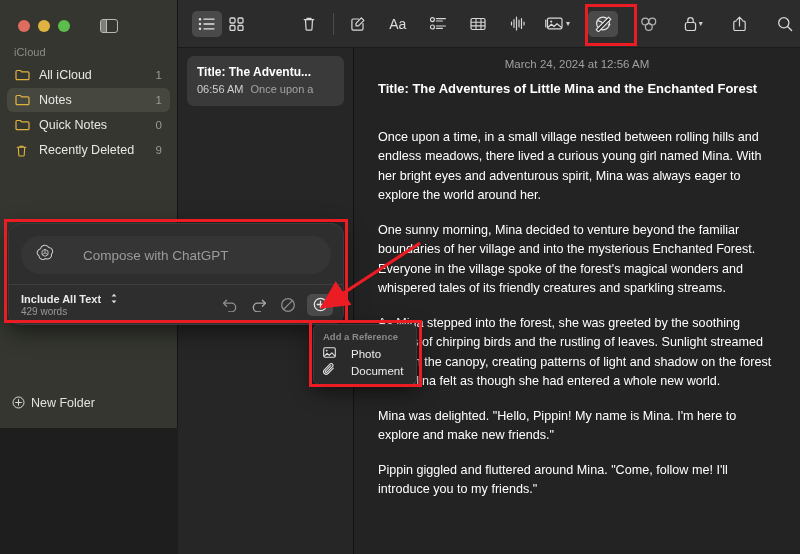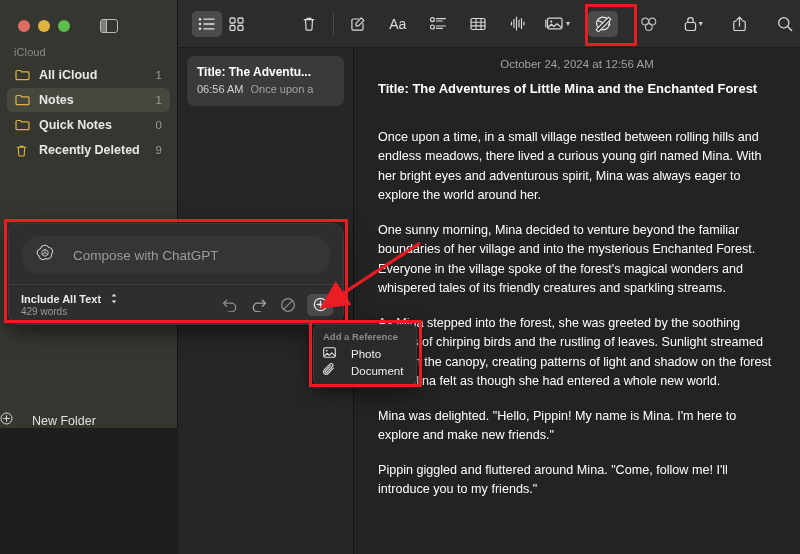--- a/index.html
+++ b/index.html
@@ -40,27 +40,27 @@
 
   .sb-section { color: #8d8d86; font-size: 11px; padding: 8px 0 4px 14px; letter-spacing: .1px; }
 
   .sb-row {
     display: flex; align-items: center;
     height: 24px; margin: 1px 7px; padding: 0 8px;
     border-radius: 6px; color: #e8e8e4; font-size: 12.5px;
   }
   .sb-row.selected { background: #46483f; }
   .sb-row .ic { width: 17px; margin-right: 7px; display: flex; align-items: center; }
-  .sb-row .label { flex: 1; white-space: nowrap; overflow: hidden; font-weight: bold; }
+  .sb-row .label { flex: 1; white-space: nowrap; overflow: hidden; }
   .sb-row .count { color: #9a9a92; font-size: 11.5px; }
 
   .newfolder {
     position: absolute; bottom: 0; left: 0; right: 0; height: 32px;
-    display: flex; align-items: flex-end; 
-    color: #e3e3dd; font-size: 12.5px; gap: 19px;
+    display: flex; align-items: flex-start; padding-left: 12px;
+    color: #e3e3dd; font-size: 12.5px; gap: 6px;
   }
 
   
   .notelist {
     width: 176px; flex: 0 0 176px; background: #262626; height: 554px;
     border-right: 1px solid #121212; position: relative;
   }
   .nl-header {
     height: 48px; display: flex; align-items: flex-end; padding: 0 0 6px 14px;
     color: #d9d9d9; font-size: 12px; font-weight: bold;
@@ -103,21 +103,21 @@
   
   .compose {
     position: absolute; left: 8px; top: 223px; width: 336px;
     background: #2e2e2e; border-radius: 12px;
     box-shadow: 0 6px 22px rgba(0,0,0,.55);
     z-index: 20; overflow: hidden;
     border: 1px solid #3b3b3b;
   }
   .compose-field {
     margin: 12px 12px 10px 12px; height: 38px; border-radius: 19px;
-    background: #353535; display: flex; align-items: center; padding: 0 14px; gap: 18px;
+    background: #353535; display: flex; align-items: center; padding: 0 14px; gap: 28px;
   }
   .compose-ph { color: #9b9b9b; font-size: 13.5px; }
   .compose-bar {
     border-top: 1px solid #3e3e3e; height: 40px; display: flex; align-items: center;
     padding: 0 10px 0 12px; gap: 8px;
   }
   .compose-left { display: flex; flex-direction: column; justify-content: center; flex: 1; }
   .compose-scope { color: #eaeaea; font-size: 11px; font-weight: bold; display: flex; align-items: center; gap: 9px; }
   .compose-words { color: #9a9a9a; font-size: 10px; margin-top: 1px; }
   .compose-btns { display: flex; align-items: center; gap: 9px; }
@@ -220,21 +220,21 @@
       <div class="nl-title">Title: The Adventu...</div>
       <div class="nl-sub">
         <span>06:56 AM</span>
         <span class="snippet">Once upon a</span>
       </div>
     </div>
   </div>
 
   <div class="editor">
     <div style="height:48px"></div>
-    <div class="ed-date">October 24, 2024 at 12:56 AM</div>
+    <div class="ed-date">March 24, 2024 at 12:56 AM</div>
     <div class="ed-body">
       <div class="ed-title">Title: The Adventures of Little Mina and the Enchanted Forest</div>
       <div class="ed-p">Once upon a time, in a small village nestled between rolling hills and endless meadows, there lived a curious young girl named Mina. With her bright eyes and adventurous spirit, Mina was always eager to explore the world around her.</div>
       <div class="ed-p">One sunny morning, Mina decided to venture beyond the familiar boundaries of her village and into the mysterious Enchanted Forest. Everyone in the village spoke of the forest's magical wonders and whispered tales of its friendly creatures and sparkling streams.</div>
       <div class="ed-p">As Mina stepped into the forest, she was greeted by the soothing sounds of chirping birds and the rustling of leaves. Sunlight streamed through the canopy, creating patterns of light and shadow on the forest floor. Mina felt as though she had entered a whole new world.</div>
       <div class="ed-p">Mina was delighted. "Hello, Pippin! My name is Mina. I'm here to explore and make new friends."</div>
       <div class="ed-p">Pippin giggled and fluttered around Mina. "Come, follow me! I'll introduce you to my friends."</div>
 
     </div>
   </div>

